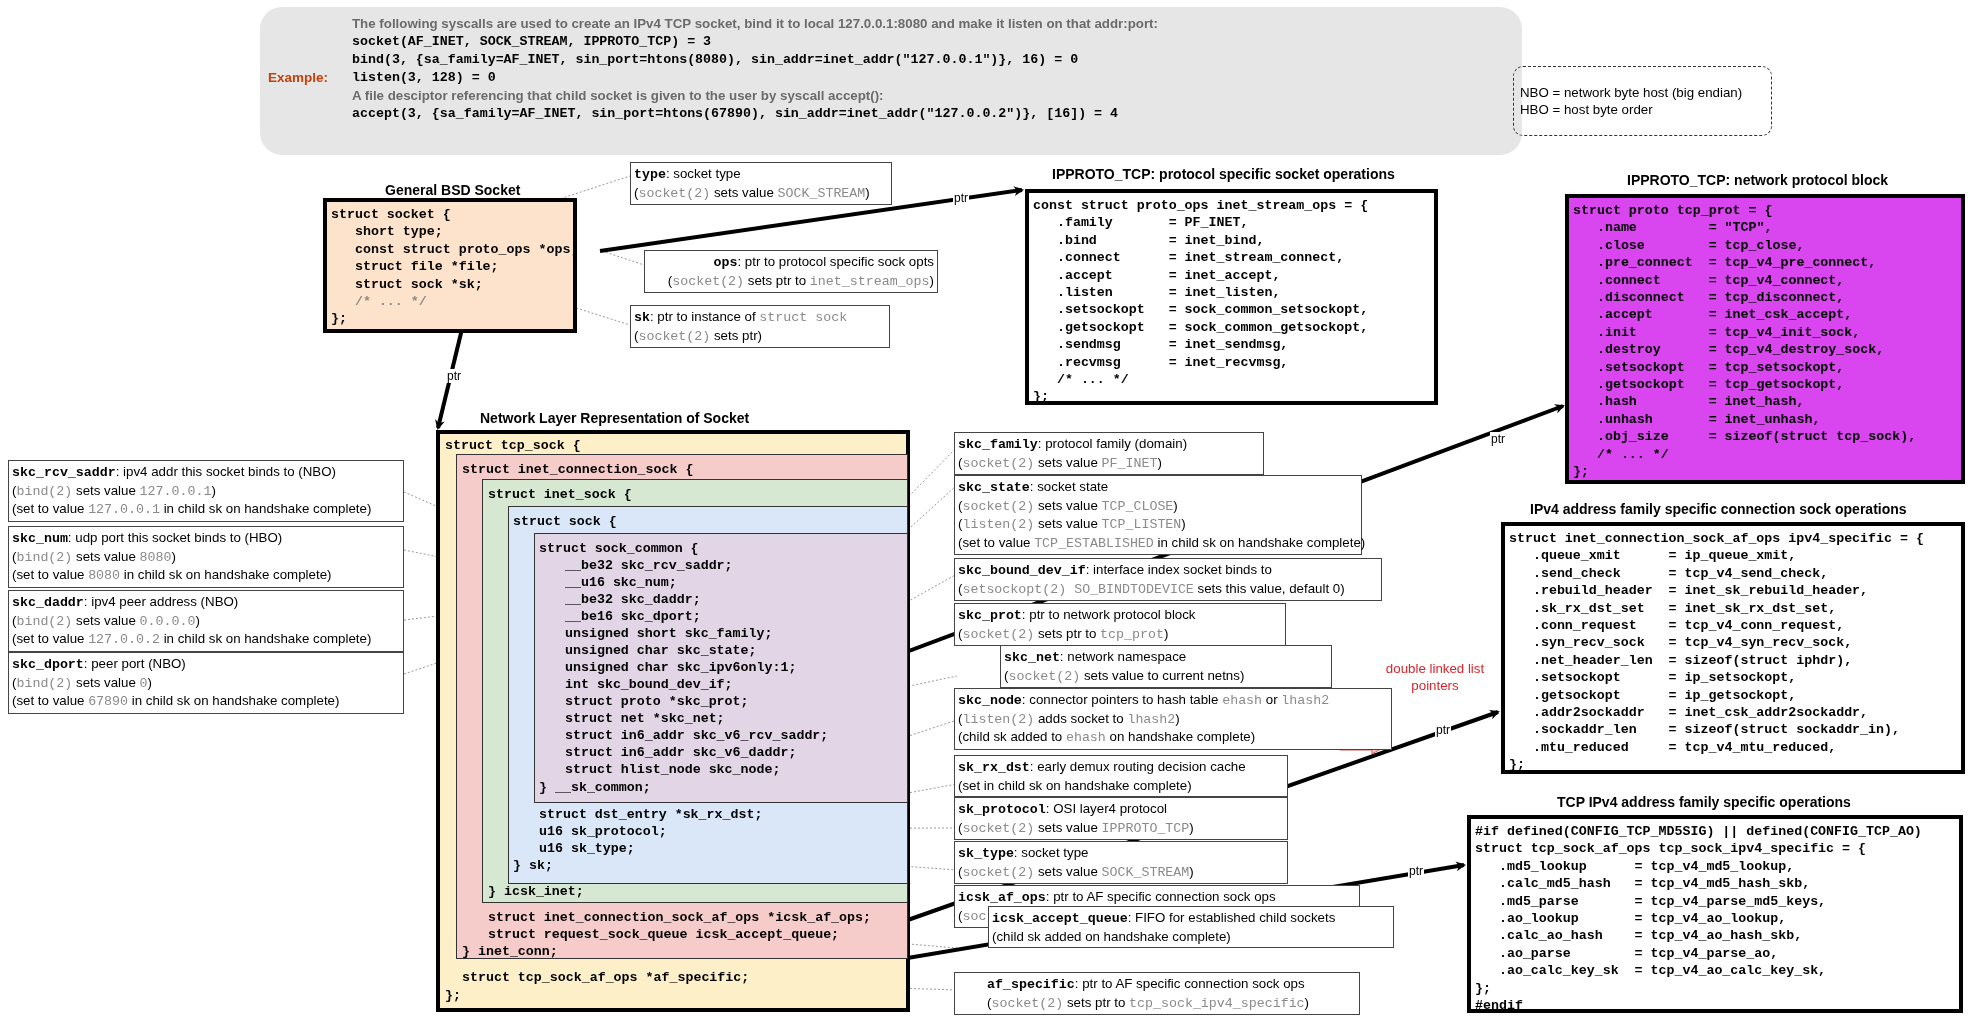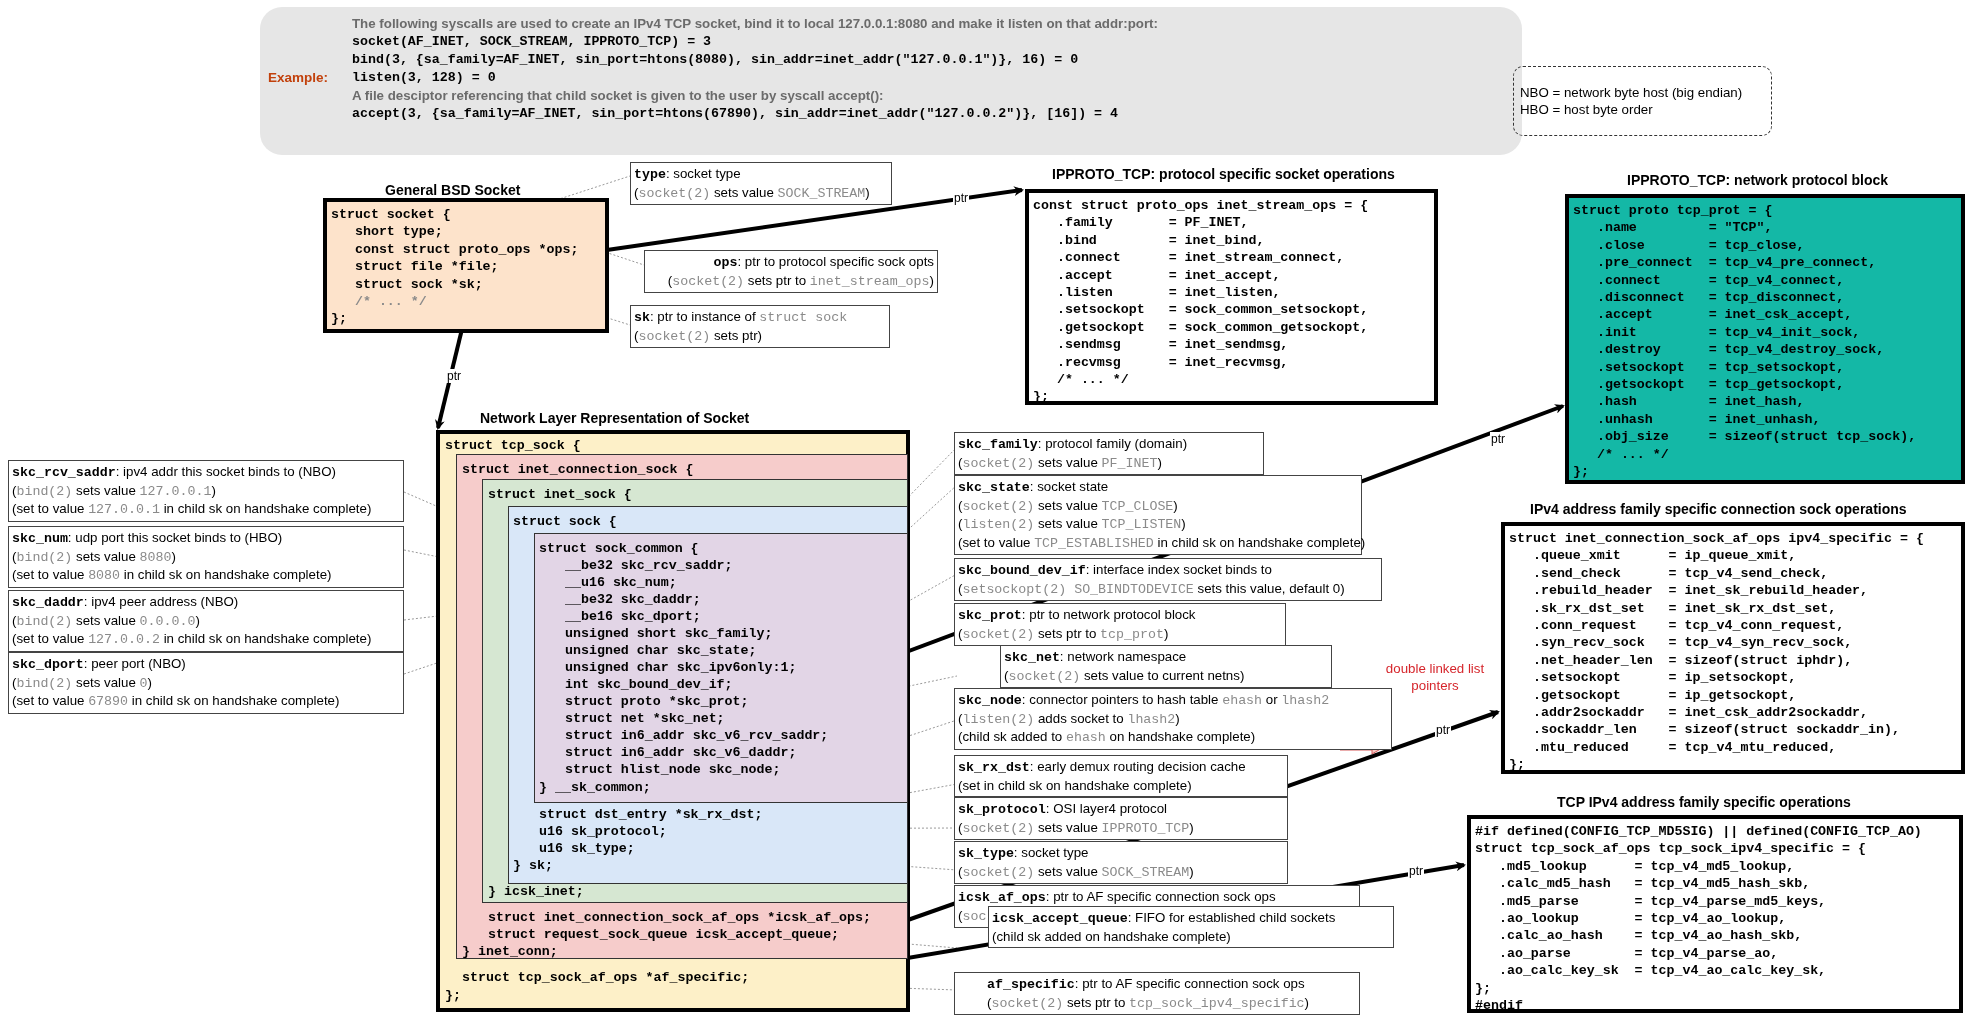--- a/index.html
+++ b/index.html
@@ -18,25 +18,25 @@
   #legend { left:1513px; top:66px; width:257px; height:68px; border:1.5px dashed #333; border-radius:10px; }
   #legend div { font-size:13.3px; line-height:17px; padding-left:6px; white-space:nowrap; }
   #legend .l1 { margin-top:17px; }
 
   .title { font-weight:bold; font-size:14px; white-space:nowrap; }
 
   .box { position:absolute; border:4px solid #000; box-sizing:border-box; }
   .box pre { padding:4px 0 0 4px; }
 
   
-  #bsd { left:323px; top:198px; width:286px; height:135px; background:#fde3cb; }
+  #bsd { left:323px; top:198px; width:254px; height:135px; background:#fde3cb; }
   #bsd .cmt { color:#8a8a8a; }
 
   #protoops { left:1025px; top:189px; width:413px; height:216px; background:#fff; }
-  #tcpprot  { left:1565px; top:194px; width:400px; height:290px; background:#14b8a6; }
+  #tcpprot  { left:1565px; top:194px; width:400px; height:290px; background:#d946ef; }
   #ipv4spec { left:1501px; top:522px; width:464px; height:252px; background:#fff; }
   #tcpipv4  { left:1467px; top:815px; width:496px; height:198px; background:#fff; }
 
   
   #nl-tcp   { left:436px; top:430px; width:474px; height:582px; background:#fdf0c8; border:4px solid #000; box-sizing:border-box; }
   .nest { position:absolute; border:1.5px solid #333; box-sizing:border-box; }
   #nl-icsk  { left:456px; top:454px; width:452px; height:505px; background:#f6cccb; }
   #nl-inet  { left:482px; top:479px; width:426px; height:424px; background:#d6e7d2; }
   #nl-sock  { left:508px; top:506px; width:400px; height:378px; background:#d9e7f8; }
   #nl-common{ left:534px; top:533px; width:374px; height:270px; background:#e2d5e6; }

